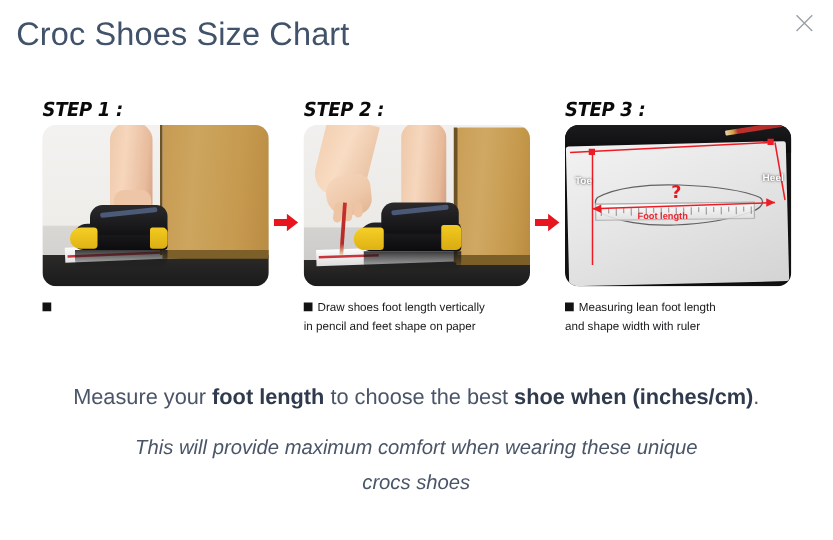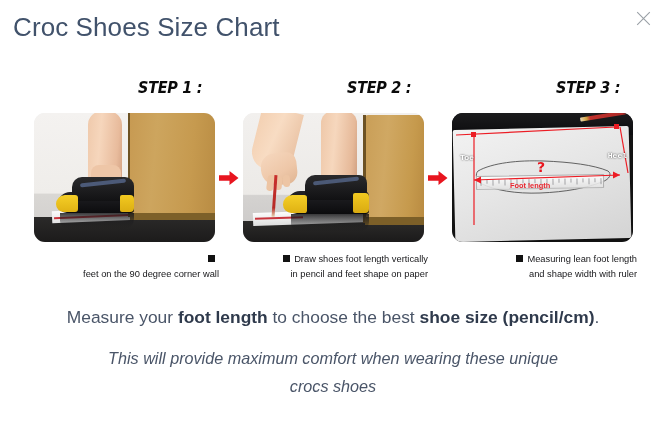--- a/index.html
+++ b/index.html
@@ -21,35 +21,35 @@
     position: absolute; right: 8px; top: 3px;
     width: 30px; height: 30px; border: none; background: transparent;
     cursor: pointer; display: flex; align-items: center; justify-content: center;
   }
   .close-btn svg { display:block; }
 
   
   .steps {
     position: absolute; left: 0; top: 78px; width: 666px; height: 212px;
   }
-  .step { position: absolute; top: 0; width: 181px; text-align: right; }
+  .step { position: absolute; top: 0; width: 181px; }
   .step-1 { left: 34px; }
   .step-2 { left: 243px; }
   .step-3 { left: 452px; }
 
   .step-label {
     font-family: "DejaVu Sans", sans-serif;
     font-size: 15.5px; font-weight: bold; font-style: italic;
     color: #0a0a0a; letter-spacing: -.3px; white-space: nowrap;
     height: 22px; line-height: 20px;
     transform: scaleX(.93); transform-origin: left center;
   }
 
   .step-photo {
-    position: relative; margin-top: 13px;
+    position: relative; 
     width: 181px; height: 129px;
     border-radius: 11px; overflow: hidden;
     background: #efefef;
   }
 
   .step-caption {
     margin-top: 10px;
     font-family: "Liberation Sans", sans-serif;
     font-size: 9.3px; line-height: 14.5px; color: #17171a;
     width: 185px;
@@ -166,21 +166,21 @@
     transform:rotate(-1.4deg); border-radius:2px;
     box-shadow:0 1px 3px rgba(0,0,0,.5); }
   .p3-outline { position:absolute; left:22px; top:44px; width:140px; height:44px; }
   .p3-ruler { position:absolute; left:24px; top:62px; width:128px; height:14px;
     background:linear-gradient(180deg,rgba(255,255,255,.88) 0%,rgba(226,226,226,.9) 100%);
     border:.6px solid rgba(120,120,120,.5); transform:rotate(-.8deg); }
   .p3-redlines { position:absolute; inset:0; }
   .p3-lbl-toe { position:absolute; left:8px; top:40px; font-size:8px; font-weight:bold;
     color:#fff; text-shadow:0 0 2px rgba(0,0,0,.8); }
   .p3-lbl-heel { position:absolute; right:6px; top:38px; font-size:8px; font-weight:bold;
-    color:#fff; text-shadow:0 0 2px rgba(0,0,0,.8);font-family:Liberation Mono, monospace; }
+    color:#fff; text-shadow:0 0 2px rgba(0,0,0,.8); }
   .p3-lbl-q { position:absolute; left:85px; top:46px; font-size:14px; font-weight:bold;
     color:#e8161f; font-family:"DejaVu Sans",sans-serif; }
   .p3-lbl-fl { position:absolute; left:58px; top:68px; font-size:7.4px; font-weight:bold;
     color:#e8262f; }
 
   
   .line-1 {
     position: absolute; left: 0; top: 305px; width: 666px;
     text-align: center; font-size: 17.4px; color: #4a5568; line-height: 24px;
   }
@@ -222,21 +222,20 @@
         <div class="p1-ankle"></div>
         <div class="p1-shoe"></div>
         <div class="p1-sock"></div>
         <div class="p1-sockband"></div>
         <div class="p1-toe"></div>
         <div class="p1-heel"></div>
         <div class="p1-refl"></div>
       </div>
       <div class="step-caption">
         <span class="bullet"></span><br>
-        <span>feet on the 90 degree corner wall</span>
       </div>
     </div>
 
     <div class="arrow arrow-1">
       <svg width="20" height="18" viewBox="0 0 20 18">
         <path d="M0 6.2 H10.5 V2 L19.5 9 L10.5 16 V11.8 H0 Z" fill="#e8151f"></path>
       </svg>
     </div>
 
     <div class="step step-2">
@@ -337,17 +336,17 @@
         <div class="p3-lbl-fl">Foot length</div>
       </div>
       <div class="step-caption">
         <span class="bullet"></span><span>Measuring lean foot length</span><br>
         <span>and shape width with ruler</span>
       </div>
     </div>
 
   </div>
 
-  <div class="line-1"><span>Measure your </span><b>foot length</b><span> to choose the best </span><b>shoe size (pencil/cm)</b><span>.</span></div>
+  <div class="line-1"><span>Measure your </span><b>foot length</b><span> to choose the best </span><b>shoe when (inches/cm)</b><span>.</span></div>
 
   <div class="line-2">This will provide maximum comfort when wearing these unique crocs shoes</div>
 
 </div>
 
 </body></html>

